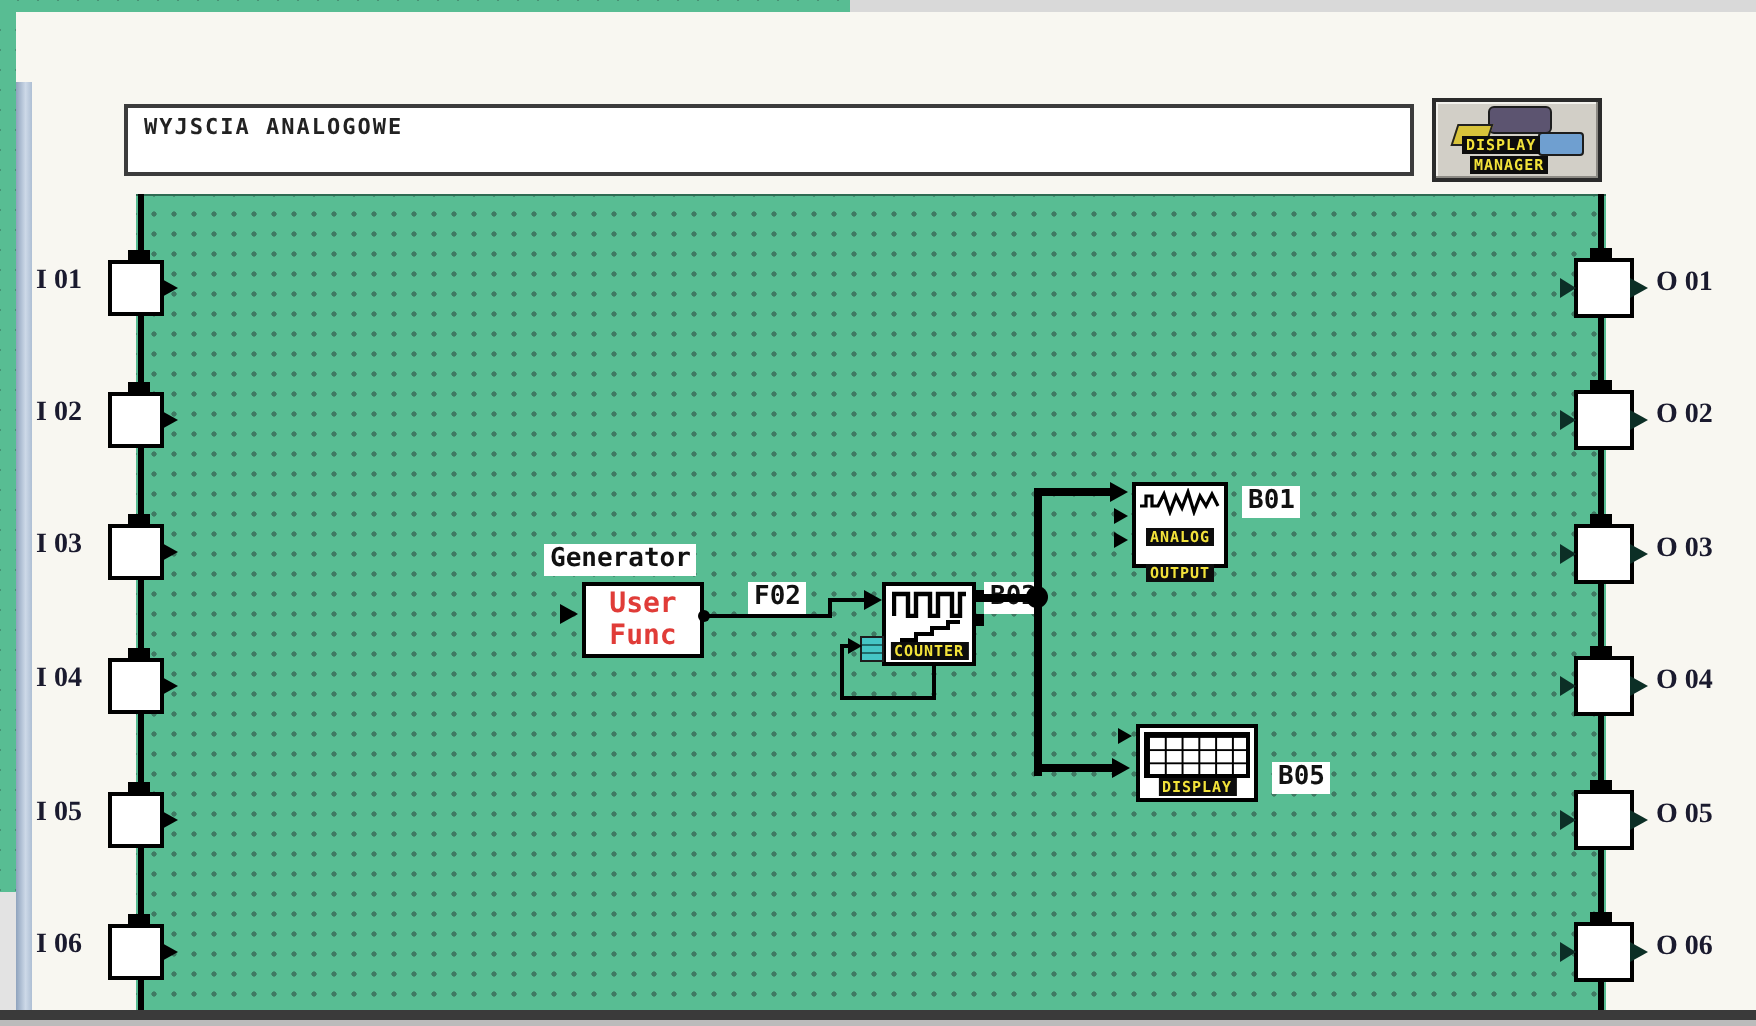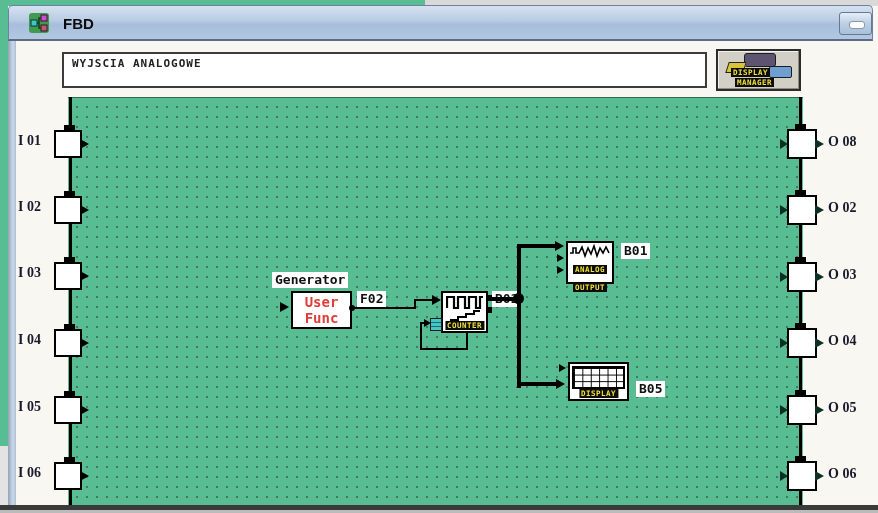--- a/index.html
+++ b/index.html
@@ -77,33 +77,20 @@
 </head>
 <body>
 
 <div id="screen">
 
   <div class="bg-top-left bg-dots"></div>
   <div class="bg-top-right"></div>
   <div class="bg-left bg-dots"></div>
   <div class="bg-left-low"></div>
 
-  <div class="titlebar">
-    <svg width="20" height="20" style="position:absolute;left:20px;top:7px;">
-      <rect x="0" y="0" width="20" height="20" rx="3" fill="#3f9b4e"></rect>
-      <rect x="2" y="7" width="6" height="6" fill="#3ec8c8" stroke="#14323c" stroke-width="1"></rect>
-      <rect x="12" y="2" width="6" height="6" fill="#d04fd0" stroke="#3c1438" stroke-width="1"></rect>
-      <rect x="12" y="12" width="6" height="6" fill="#c05878" stroke="#3c1428" stroke-width="1"></rect>
-      <path d="M8 10 H10 V5 H12 M10 10 V15 H12" stroke="#123c20" stroke-width="1.5" fill="none"></path>
-    </svg>
-    <span class="title">FBD</span>
-    <div class="min-btn">
-      <div class="min-glyph"></div>
-    </div>
-  </div>
 
   <div class="win-left-border"></div>
 
   <div class="client"></div>
 
   <input class="comment-field" value="WYJSCIA ANALOGOWE" style="">
 
   <div class="dm-btn">
     <div class="dm-mon1"></div>
     <div class="dm-mon2"></div>
@@ -145,21 +132,21 @@
   <div class="io-block" style="left:54px;top:462px;">
     <div class="io-tab" style="left:8px;"></div>
     <div class="io-conn-r tri-r"></div>
   </div>
 
   <div class="io-block out" style="left:787px;top:129px;">
     <div class="io-tab" style="left:6px;"></div>
     <div class="o-conn-l"></div>
     <div class="o-conn-r"></div>
   </div>
-  <div class="io-label" style="left:828px;top:134px;">O 08</div>
+  <div class="io-label" style="left:828px;top:134px;">O 01</div>
   <div class="io-block out" style="left:787px;top:195px;">
     <div class="io-tab" style="left:6px;"></div>
     <div class="o-conn-l"></div>
     <div class="o-conn-r"></div>
   </div>
   <div class="io-label" style="left:828px;top:200px;">O 02</div>
   <div class="io-block out" style="left:787px;top:262px;">
     <div class="io-tab" style="left:6px;"></div>
     <div class="o-conn-l"></div>
     <div class="o-conn-r"></div>
@@ -191,21 +178,21 @@
       <div>User</div>
       <div>Func</div>
     </div>
   </div>
   <div class="dot" style="left:349px;top:305px;width:6px;height:6px;"></div>
 
   <div class="wire" style="left:352px;top:307px;width:64px;height:2px;"></div>
   <div class="wire" style="left:414px;top:299px;width:2px;height:10px;"></div>
   <div class="wire" style="left:414px;top:299px;width:20px;height:2px;"></div>
   <div class="arr" style="left:432px;top:295px;"></div>
-  <div class="wlabel" style="left:357px;top:291px;">F02</div>
+  <div class="wlabel" style="left:374px;top:291px;">F02</div>
 
   <div class="fblock" style="left:441px;top:291px;width:47px;height:42px;">
     <svg width="38" height="14" style="display:block;margin:2px auto 0 auto;">
       <path d="M1 13 V2 H8 V13 H12 V2 H19 V13 H23 V2 H30 V13 H34 V2 H37" stroke="#000" stroke-width="2.2" fill="none"></path>
     </svg>
     <svg width="32" height="12" style="display:block;margin:0 auto;">
       <path d="M1 11 H9 V8 H17 V5 H25 V2 H31" stroke="#000" stroke-width="2" fill="none"></path>
     </svg>
     <span class="chip cnt-chip">COUNTER</span>
   </div>

